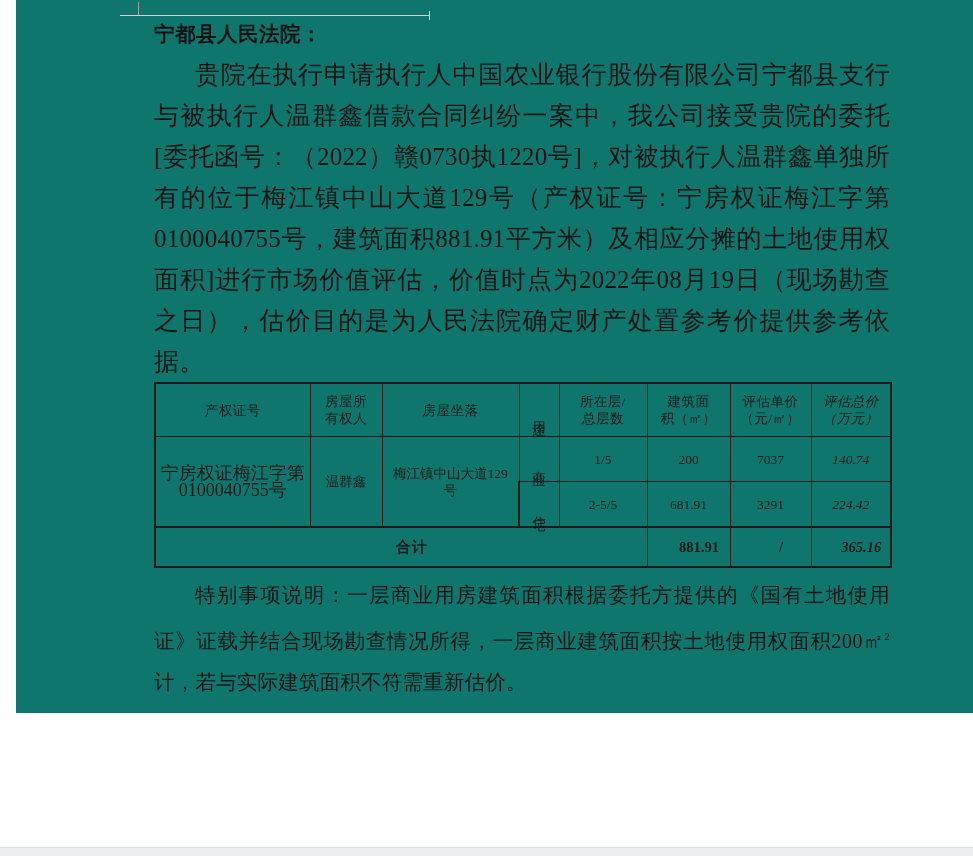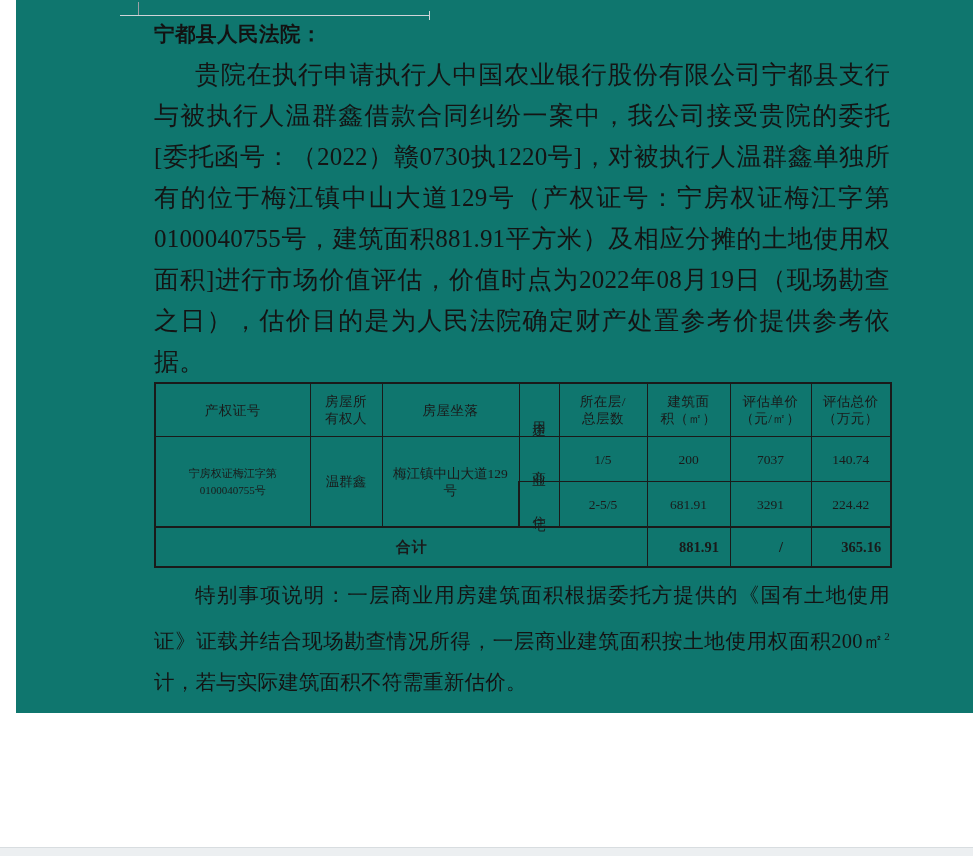--- a/index.html
+++ b/index.html
@@ -117,36 +117,36 @@
     font-size: 13.5px;
     letter-spacing: 0.5px;
   }
   .vert {
     writing-mode: vertical-rl;
     text-orientation: upright;
     letter-spacing: 2px;
     display: inline-block;
     line-height: 15px;
   }
-  td.cert { font-size: 11px; line-height: 20px; }
+  td.cert { font-size: 18px; line-height: 20px; }
   td.owner { font-size: 13.5px; }
   td.addr { font-size: 13.5px; line-height: 20px; }
   td.use-cell { padding: 1px; }
   .row-a td, .row-b td { height: 40px; }
   tr.total td {
     font-weight: bold;
     font-size: 14.5px;
     height: 34px;
     border-top-width: 2px;
     padding-left: 24px;
   }
   tr.total td.total-label { font-size: 15px; letter-spacing: 1px; }
   table.detail tr:last-child td { border-bottom-width: 2px; }
   table.detail td:first-child, table.detail th:first-child { border-left-width: 2px; }
-  table.detail td:last-child, table.detail th:last-child { border-right-width: 2px; }
+  table.detail td:last-child, table.detail th:last-child { border-right-width: 2px; font-style: italic; }
 
   .note-par {
     margin: 7px 0 0 0;
     font-size: 20.5px;
     line-height: 41px;
     color: #141414;
     text-align: justify;
     text-justify: inter-character;
     text-indent: 41px;
     letter-spacing: 0.2px;

